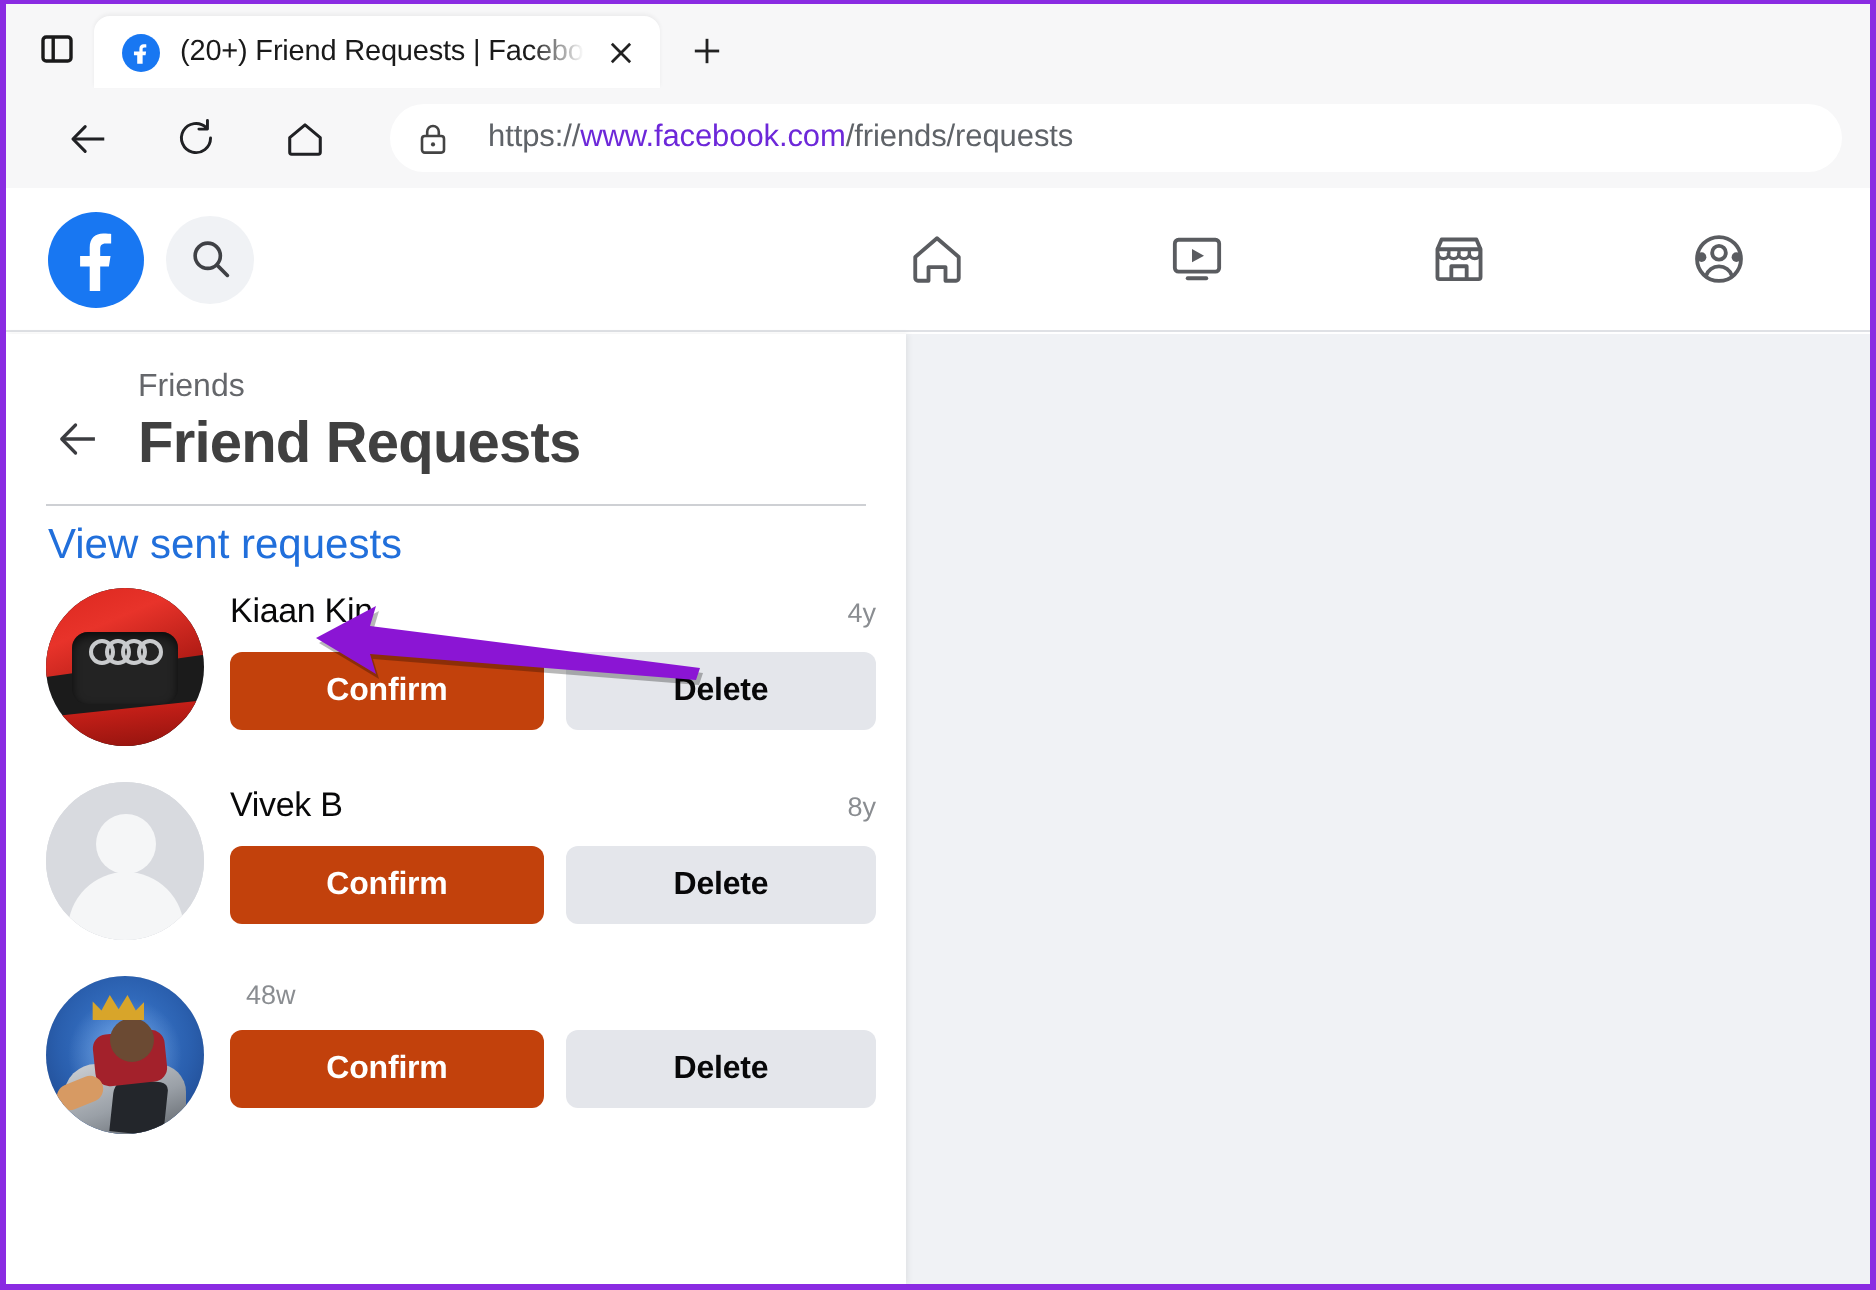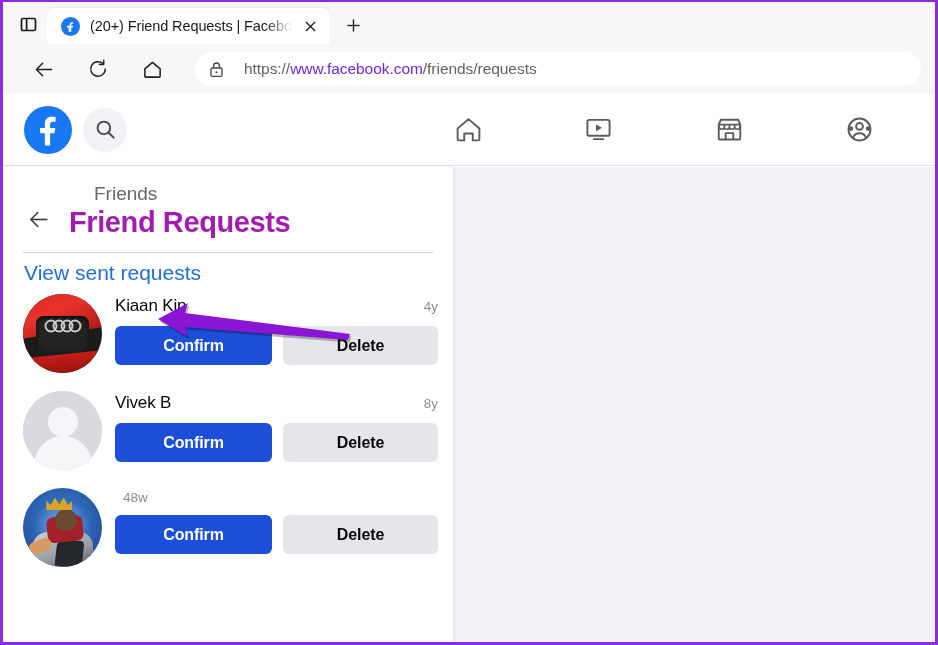--- a/index.html
+++ b/index.html
@@ -171,30 +171,29 @@
     display: flex; align-items: flex-start;
   }
   .back-arrow {
     width: 32px; height: 32px; flex: 0 0 32px;
     display: flex; align-items: center; justify-content: center;
     margin-top: 18px;
     cursor: pointer;
   }
   .header-texts { margin-left: 14px; }
   .breadcrumb {
-    font-size: 19px;
+    font-size: 16px;
     color: #65676b;
     line-height: 18px;
     margin-bottom: 2px;
-    margin-left: 25px;
   }
   .page-title {
     font-size: 29px;
     font-weight: bold;
-    color: #a21caf;
+    color: #404040;
     line-height: 34px;
     letter-spacing: -0.4px;
   }
   .divider {
     height: 1px;
     background: #ced0d4;
     margin: 13px 20px 0 20px;
   }
   .count-row {
     padding: 15px 20px 0 21px;
@@ -260,21 +259,21 @@
     border: none;
     border-radius: 6px;
     font-size: 16px;
     font-weight: bold;
     font-family: "Liberation Sans", sans-serif;
     cursor: pointer;
     letter-spacing: -0.1px;
   }
   .btn-confirm {
     width: 157px;
-    background: #1d4ed8;
+    background: #c2410c;
     color: #ffffff;
   }
   .btn-delete {
     width: 155px;
     background: #e4e6eb;
     color: #080809;
   }
 
   
   .av-car { position:absolute; inset:0; background:#1b1b1b; }

